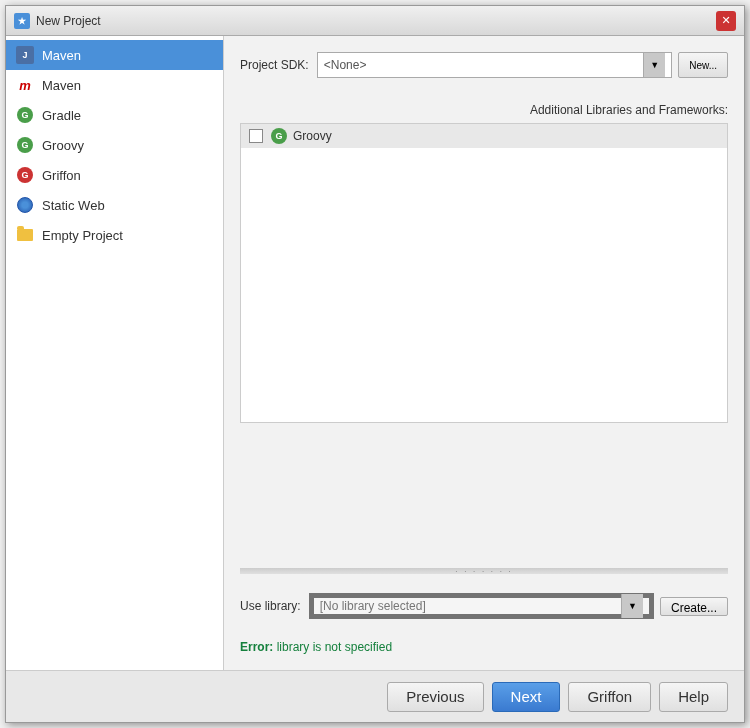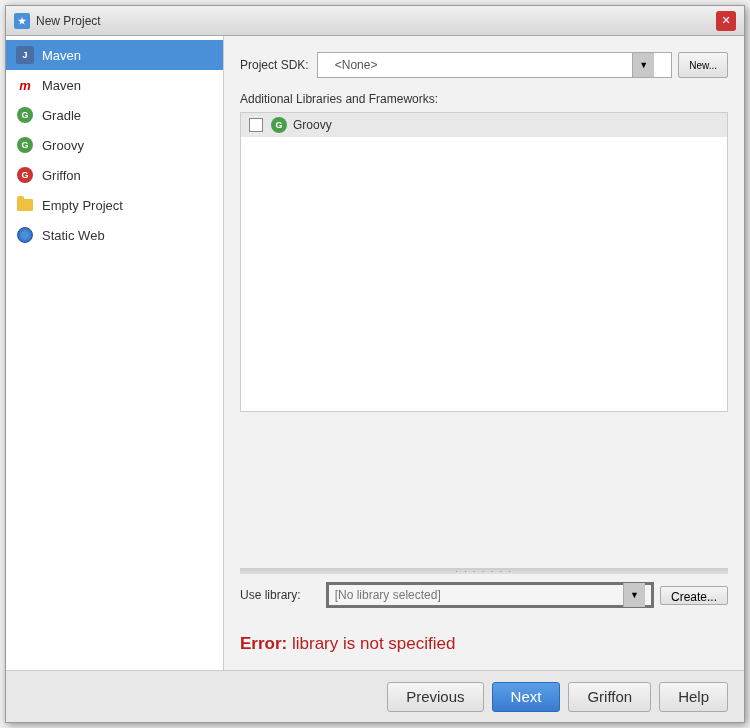--- a/index.html
+++ b/index.html
@@ -150,39 +150,40 @@
       height: 3px;
       background: #f0c040;
       border-radius: 2px 2px 0 0;
     }
     .main-panel {
       flex: 1;
       background: #f2f2f2;
       padding: 16px;
       display: flex;
       flex-direction: column;
+      gap: 11px;
     }
     .sdk-row {
       display: flex;
       align-items: center;
       margin-bottom: 14px;
     }
     .sdk-label {
       font-size: 12px;
       margin-right: 8px;
       white-space: nowrap;
       color: #333;
     }
     .sdk-select {
       flex: 1;
       height: 26px;
       border: 1px solid #aaa;
       background: white;
       font-size: 12px;
-      padding: 2px 17px;
+      padding: 2px 6px;
       display: flex;
       align-items: center;
       position: relative;
     }
     .sdk-select-text {
       flex: 1;
       color: #555;
     }
     .sdk-select-arrow {
       width: 22px;
@@ -209,20 +210,21 @@
     }
     .frameworks-section {
       display: flex;
       flex-direction: column;
       flex: 1;
     }
     .frameworks-label {
       font-size: 12px;
       color: #333;
       margin-bottom: 6px;
+      text-align: right;
     }
     .frameworks-list {
       background: white;
       border: 1px solid #ccc;
       flex: 1;
       max-height: 300px;
     }
     .framework-item {
       display: flex;
       align-items: center;
@@ -265,26 +267,25 @@
     }
     .use-library-label {
       font-size: 12px;
       color: #333;
       margin-right: 8px;
       white-space: nowrap;
     }
     .library-select {
       flex: 1;
       height: 26px;
-      border: 3px solid #737373;
+      border: 5px solid #737373;
       background: #f5f5f5;
       display: flex;
       align-items: center;
       padding: 0 6px;
-      margin-left: 17px;
     }
     .library-select-text {
       flex: 1;
       color: #777;
       font-size: 12px;
     }
     .library-select-arrow {
       width: 22px;
       height: 24px;
       background: #c8c8c8;
@@ -299,23 +300,23 @@
       margin-left: 6px;
       padding: 3px 10px;
       background: linear-gradient(to bottom, #f5f5f5, #e0e0e0);
       border: 1px solid #aaa;
       font-size: 12px;
       cursor: pointer;
       height: 19px;
       border-radius: 2px;
     }
     .error-text {
-      font-size: 17px;
-      color: #b91c1c;
-      margin-top: 20px;
+      font-size: 12px;
+      color: #15803d;
+      margin-top: 4px;
     }
     .error-text .error-word {
       font-weight: bold;
     }
     .bottom-bar {
       height: 52px;
       background: #e8e8e8;
       border-top: 1px solid #ccc;
       display: flex;
       align-items: center;
@@ -401,30 +402,30 @@
 
       <div class="sidebar-item">
         <div class="sidebar-item-icon">
           <div class="icon-circle icon-griffon">G</div>
         </div>
         <span>Griffon</span>
       </div>
 
       <div class="sidebar-item">
         <div class="sidebar-item-icon">
+          <div class="icon-web"></div>
+        </div>
+        <span>Static Web</span>
+      </div>
+
+      <div class="sidebar-item">
+        <div class="sidebar-item-icon">
           <div class="icon-folder"></div>
         </div>
         <span>Empty Project</span>
-      </div>
-
-      <div class="sidebar-item">
-        <div class="sidebar-item-icon">
-          <div class="icon-web"></div>
-        </div>
-        <span>Static Web</span>
       </div>
     </div>
 
     <div class="main-panel">
 
       <div class="sdk-row">
         <span class="sdk-label">Project SDK:</span>
         <div class="sdk-select">
           <span class="sdk-select-text">&lt;None&gt;</span>
           <div class="sdk-select-arrow">▼</div>

